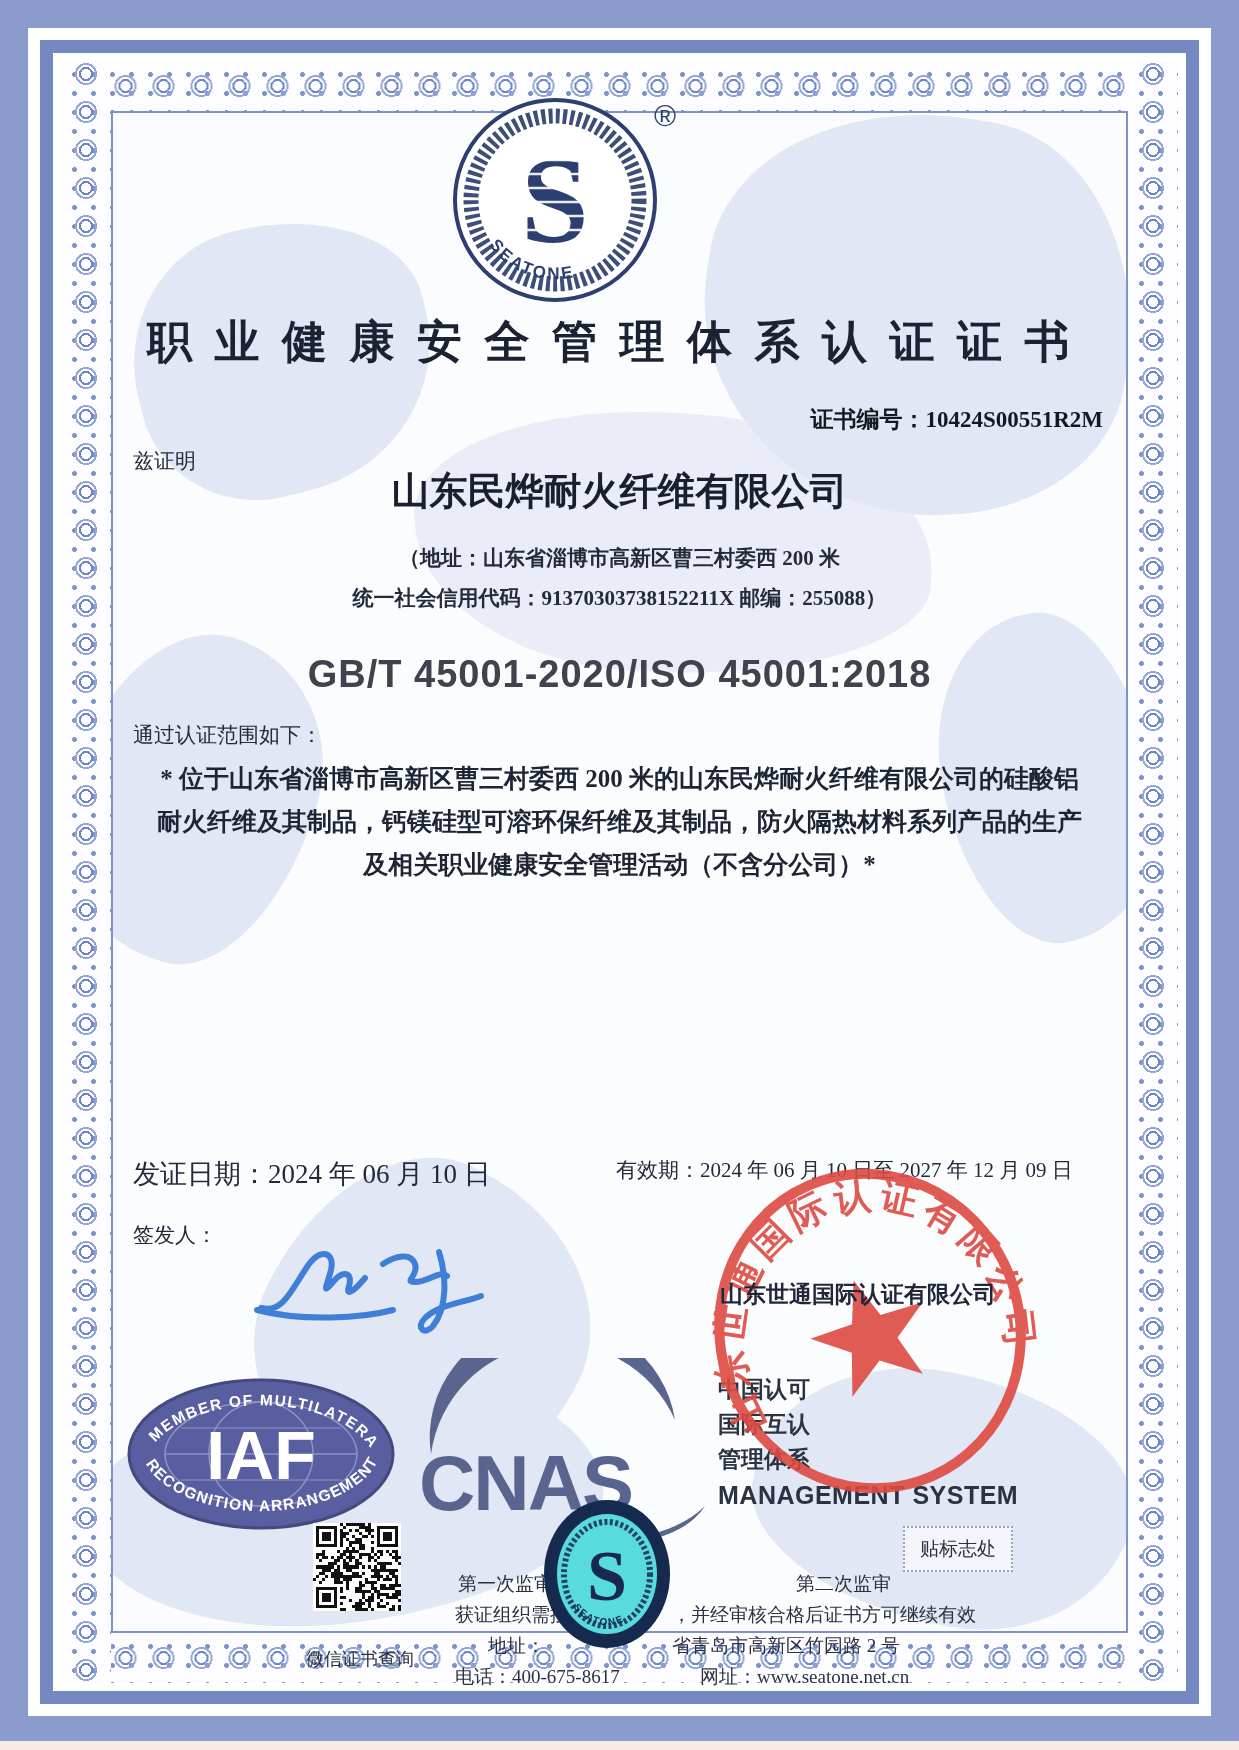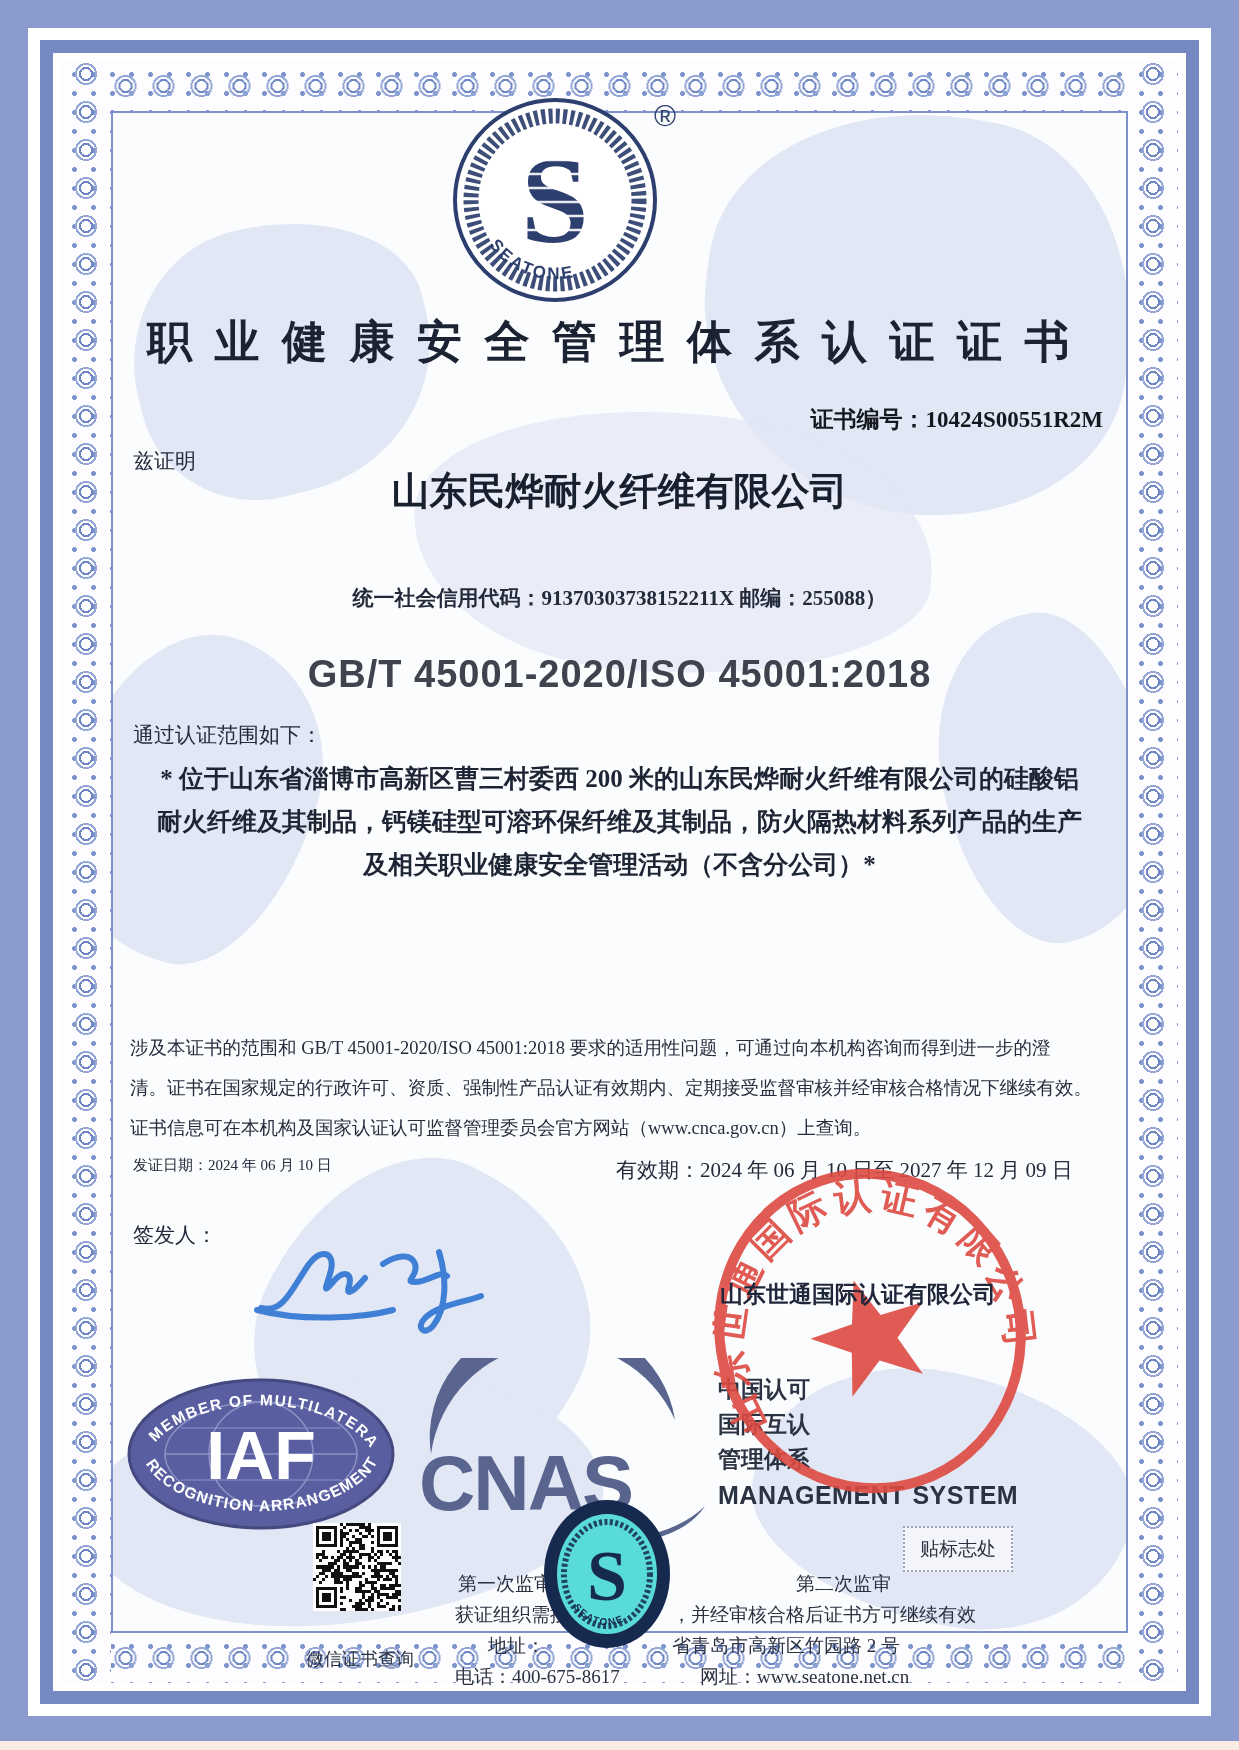--- a/index.html
+++ b/index.html
@@ -30,21 +30,21 @@
   .certify{left:133px;top:447px;font-size:21px;}
   .company{left:0;width:100%;top:466px;text-align:center;font-size:38px;font-weight:bold;color:#181f2e;}
   .addr1{left:0;width:100%;top:544px;text-align:center;font-size:21px;font-weight:bold;}
   .addr2{left:0;width:100%;top:584px;text-align:center;font-size:21px;font-weight:bold;}
   .stdlabel{left:133px;top:627px;font-size:21px;}
   .standard{left:0;width:100%;top:653px;text-align:center;font-family:"Liberation Sans","DejaVu Sans",sans-serif;font-size:38px;font-weight:600;color:#3e434d;letter-spacing:1px;}
   .scopelabel{left:133px;top:721px;font-size:21px;}
   .scope{left:50%;transform:translateX(-50%);top:757px;width:1010px;text-align:center;font-size:25px;font-weight:bold;line-height:43px;color:#1d2433;}
   .notes{left:130px;top:1028px;width:990px;font-size:18.5px;line-height:40px;color:#262d3d;}
   .notes div{white-space:nowrap;}
-  .issue{left:133px;top:1156px;font-size:15px;}
+  .issue{left:133px;top:1156px;font-size:27px;}
   .valid{left:616px;top:1156px;font-size:21px;}
   .signer{left:133px;top:1221px;font-size:21px;}
   .issuer{left:720px;top:1279px;font-size:23px;font-weight:bold;color:#20273a;z-index:8;}
   .accr-cn{left:718px;top:1372px;font-size:23px;font-weight:600;line-height:35px;color:#2b3342;font-family:"Liberation Sans","DejaVu Sans",sans-serif;}
   .accr-en{left:718px;top:1478px;font-size:25px;font-weight:bold;line-height:34px;color:#2b3342;font-family:"Liberation Sans","DejaVu Sans",sans-serif;letter-spacing:0.5px;}
   .f-small{font-size:19px;color:#2a3140;margin-top:32px;}
   .audit1{left:458px;top:1539px;}
   .audit2{left:796px;top:1539px;}
   .sticker{left:903px;top:1526px;padding:8px 15px;border:2px dotted #9aa2b8;font-size:19px;color:#2a3140;background:rgba(255,255,255,.6);}
   .confirmL{left:455px;top:1570px;}
@@ -100,32 +100,28 @@
     <text font-family="Liberation Sans, sans-serif" font-size="17" font-weight="bold" fill="#2c3f6e" letter-spacing="2.5">
       <textPath href="#seatonearc" startOffset="8">SEATONE</textPath>
     </text>
     <text x="222" y="36" text-anchor="middle" font-family="Liberation Sans, sans-serif" font-size="30" fill="#2c3f6e">®</text>
   </svg>
 
   <div class="abs title">职业健康安全管理体系认证证书</div>
   <div class="abs certno">证书编号：10424S00551R2M</div>
   <div class="abs certify">兹证明</div>
   <div class="abs company">山东民烨耐火纤维有限公司</div>
+  <div class="abs addr1">（地址：山东省淄博市高新区曹三村委西 200 米</div>
   <div class="abs addr2">统一社会信用代码：91370303738152211X 邮编：255088）</div>
   <div class="abs standard">GB/T 45001-2020/ISO 45001:2018</div>
   <div class="abs scopelabel">通过认证范围如下：</div>
   <div class="abs scope">
     <div>* 位于山东省淄博市高新区曹三村委西 200 米的山东民烨耐火纤维有限公司的硅酸铝</div>
     <div>耐火纤维及其制品，钙镁硅型可溶环保纤维及其制品，防火隔热材料系列产品的生产</div>
     <div>及相关职业健康安全管理活动（不含分公司）*</div>
-  </div>
-  <div class="abs notes">
-    <div>涉及本证书的范围和 GB/T 45001-2020/ISO 45001:2018 要求的适用性问题，可通过向本机构咨询而得到进一步的澄</div>
-    <div>清。证书在国家规定的行政许可、资质、强制性产品认证有效期内、定期接受监督审核并经审核合格情况下继续有效。</div>
-    <div>证书信息可在本机构及国家认证认可监督管理委员会官方网站（www.cnca.gov.cn）上查询。</div>
   </div>
   <div class="abs issue">发证日期：2024 年 06 月 10 日</div>
   <div class="abs valid">有效期：2024 年 06 月 10 日至 2027 年 12 月 09 日</div>
   <div class="abs signer">签发人：</div>
 
   <svg class="svgabs" style="left:243px;top:1230px;" width="310" height="120" viewBox="0 0 310 120">
     <g fill="none" stroke="#3f7fd6" stroke-width="6" stroke-linecap="round">
       <path d="M18 78 C 40 84, 48 60, 66 34 C 78 18, 92 22, 88 40 C 84 56, 78 66, 90 52 C 100 40, 110 42, 106 56 C 102 68, 112 60, 122 48"></path>
       <path d="M140 34 C 152 26, 168 22, 172 34 C 176 46, 160 52, 172 52 C 186 52, 196 40, 204 46"></path>
       <path d="M196 22 C 204 48, 204 78, 190 96 C 182 106, 172 98, 182 88 C 196 74, 224 72, 238 66"></path>

